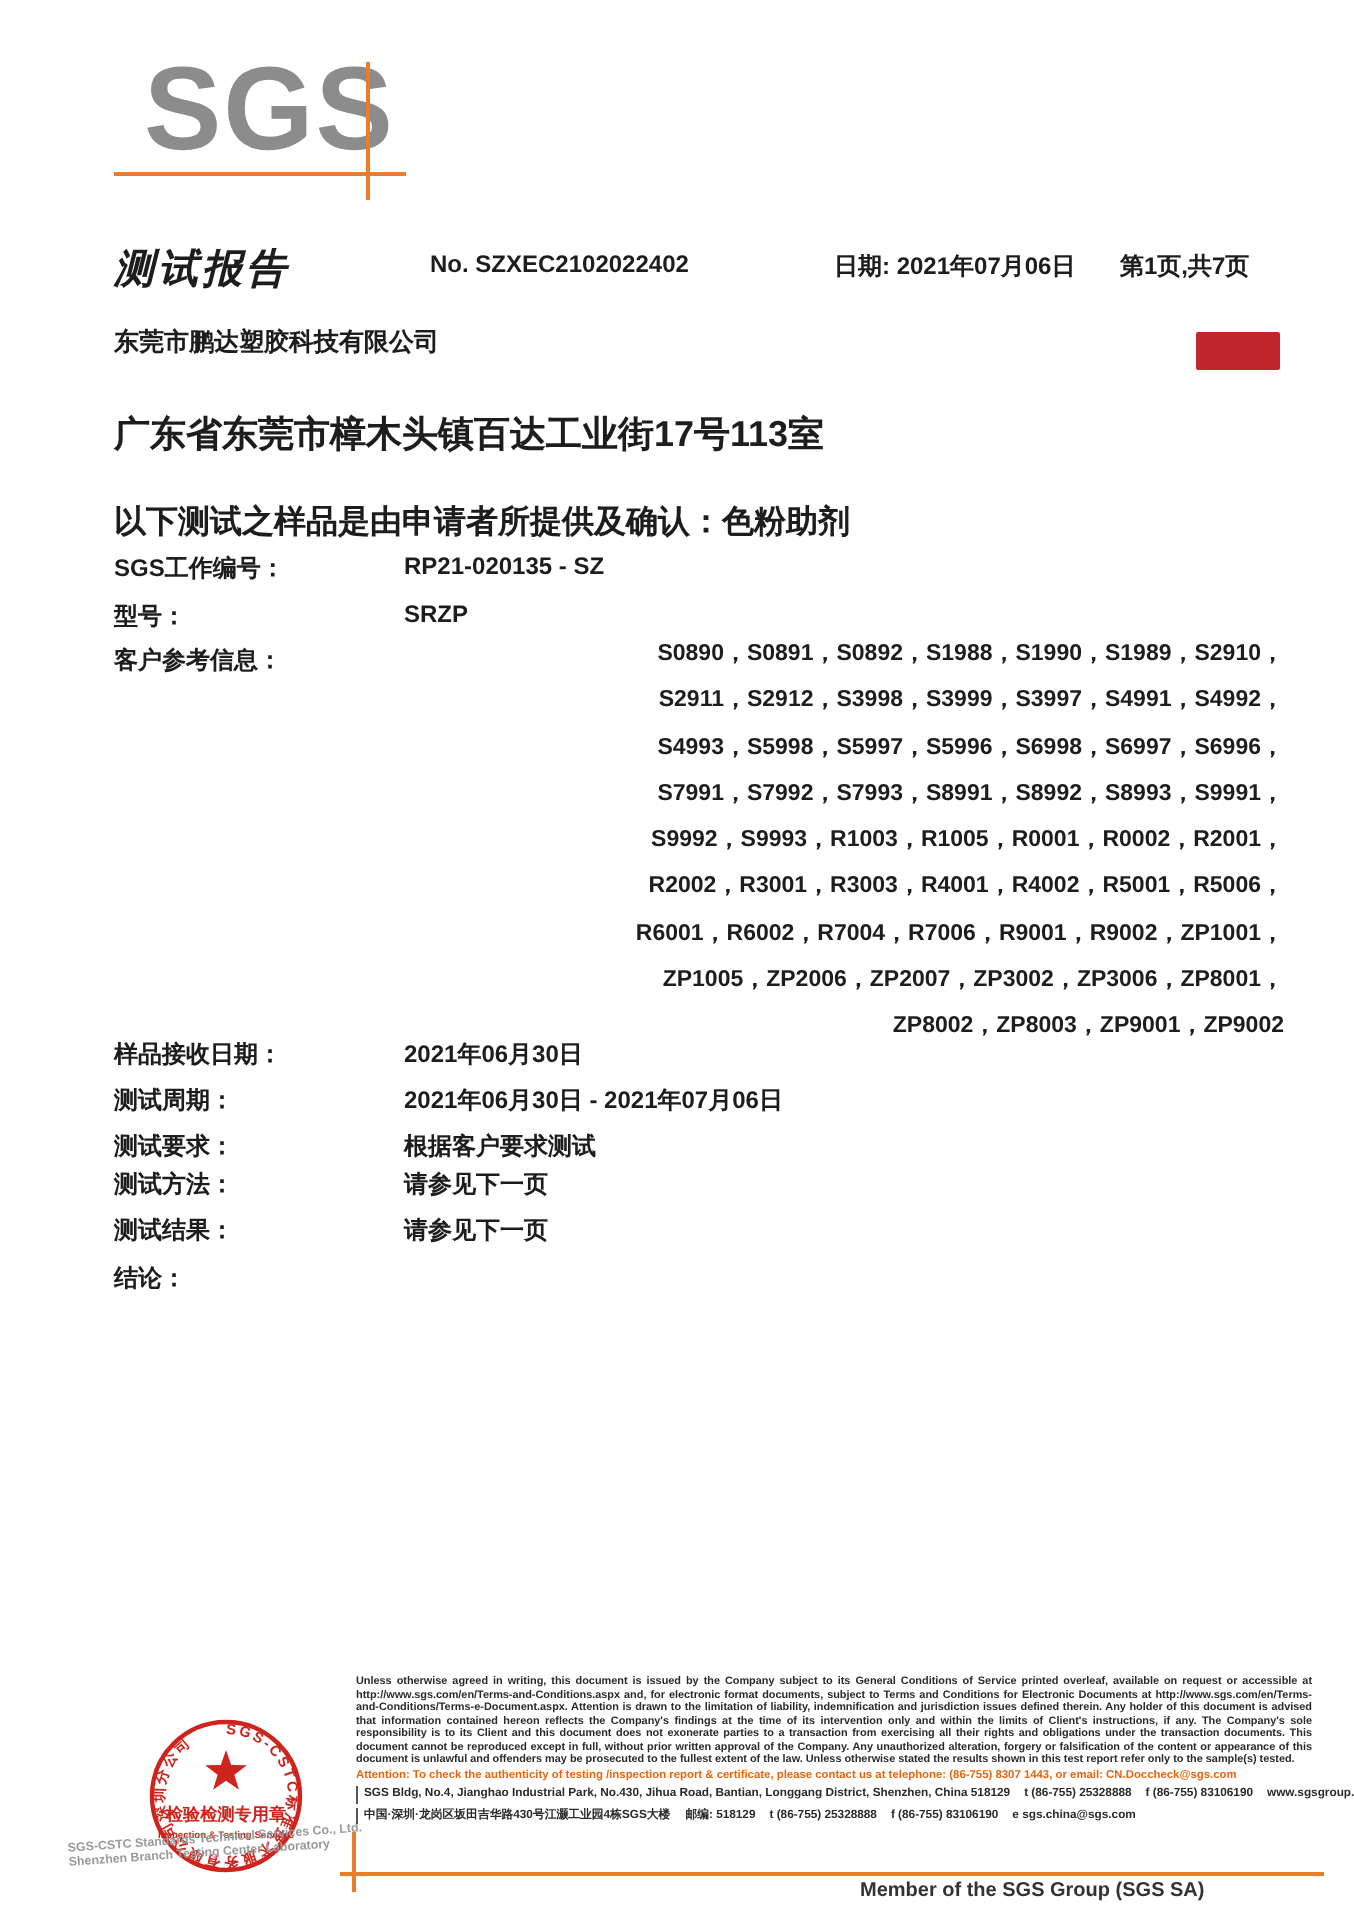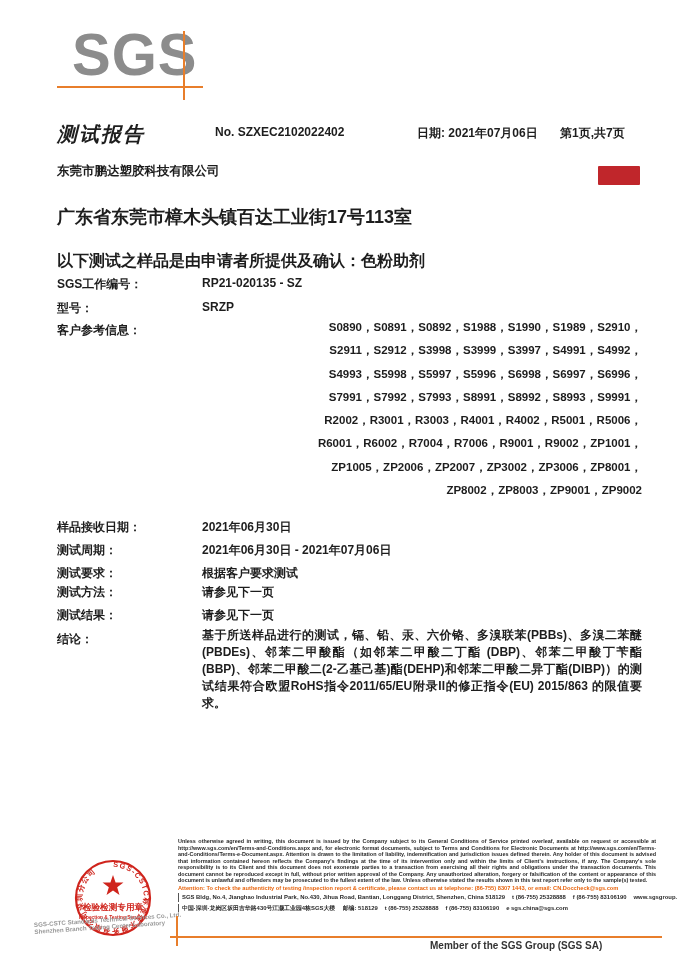--- a/index.html
+++ b/index.html
@@ -69,20 +69,21 @@
 
   <div class="lbl" style="top:300px">型号：</div>
   <div class="val" style="top:300px">SRZP</div>
 
   <div class="lbl" style="top:322px">客户参考信息：</div>
   <div class="abs ref-lines">
     <div>S0890，S0891，S0892，S1988，S1990，S1989，S2910，</div>
     <div>S2911，S2912，S3998，S3999，S3997，S4991，S4992，</div>
     <div>S4993，S5998，S5997，S5996，S6998，S6997，S6996，</div>
     <div>S7991，S7992，S7993，S8991，S8992，S8993，S9991，</div>
+    <div>S9992，S9993，R1003，R1005，R0001，R0002，R2001，</div>
     <div>R2002，R3001，R3003，R4001，R4002，R5001，R5006，</div>
     <div>R6001，R6002，R7004，R7006，R9001，R9002，ZP1001，</div>
     <div>ZP1005，ZP2006，ZP2007，ZP3002，ZP3006，ZP8001，</div>
     <div>ZP8002，ZP8003，ZP9001，ZP9002</div>
   </div>
 
   <div class="lbl" style="top:519px">样品接收日期：</div>
   <div class="val" style="top:519px">2021年06月30日</div>
 
   <div class="lbl" style="top:542px">测试周期：</div>
@@ -91,21 +92,20 @@
   <div class="lbl" style="top:565px">测试要求：</div>
   <div class="val" style="top:565px">根据客户要求测试</div>
 
   <div class="lbl" style="top:584px">测试方法：</div>
   <div class="val" style="top:584px">请参见下一页</div>
 
   <div class="lbl" style="top:607px">测试结果：</div>
   <div class="val" style="top:607px">请参见下一页</div>
 
   <div class="lbl" style="top:631px">结论：</div>
-  <div class="abs conclusion">基于所送样品进行的测试，镉、铅、汞、六价铬、多溴联苯(PBBs)、多溴二苯醚(PBDEs)、邻苯二甲酸酯（如邻苯二甲酸二丁酯 (DBP)、邻苯二甲酸丁苄酯(BBP)、邻苯二甲酸二(2-乙基己基)酯(DEHP)和邻苯二甲酸二异丁酯(DIBP)）的测试结果符合欧盟RoHS指令2011/65/EU附录II的修正指令(EU) 2015/863 的限值要求。</div>
 
   <svg class="abs stamp-svg" viewBox="0 0 130 100">
     <defs>
       <path id="ring" d="M 65,17 a 31,31 0 1 1 -0.05,0"></path>
     </defs>
     <circle cx="65" cy="48" r="37" fill="none" stroke="#cf241c" stroke-width="2.2"></circle>
     <text font-size="7.4" fill="#cf241c" font-weight="bold" letter-spacing="1.2">
       <textPath href="#ring">SGS-CSTC标准技术服务有限公司深圳分公司</textPath>
     </text>
     <polygon fill="#cf241c" points="65,25 67.59,32.44 75.46,32.6 69.18,37.36 71.47,44.9 65,40.4 58.53,44.9 60.82,37.36 54.54,32.6 62.41,32.44"></polygon>

